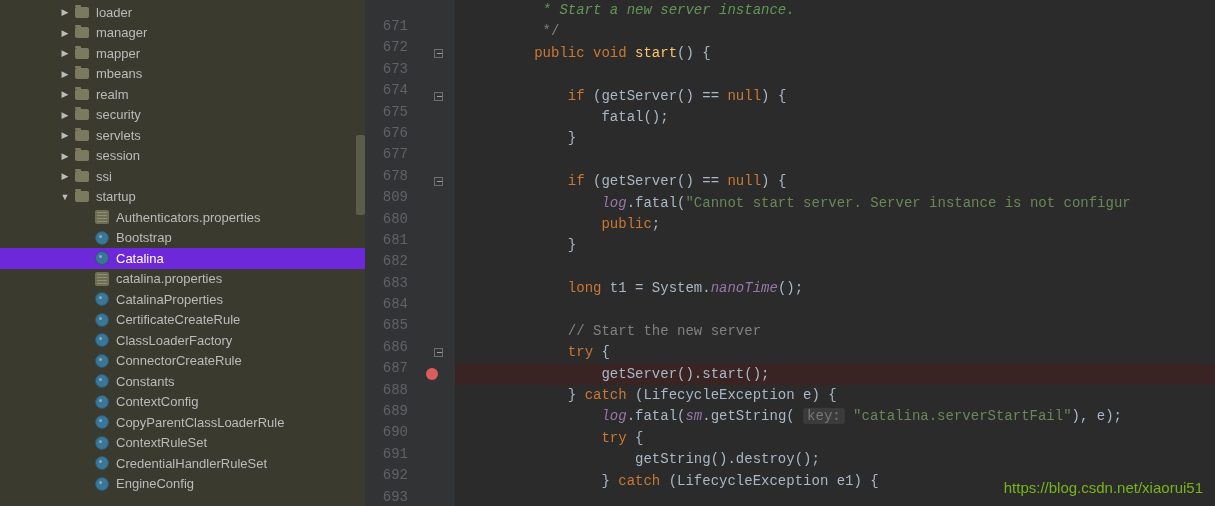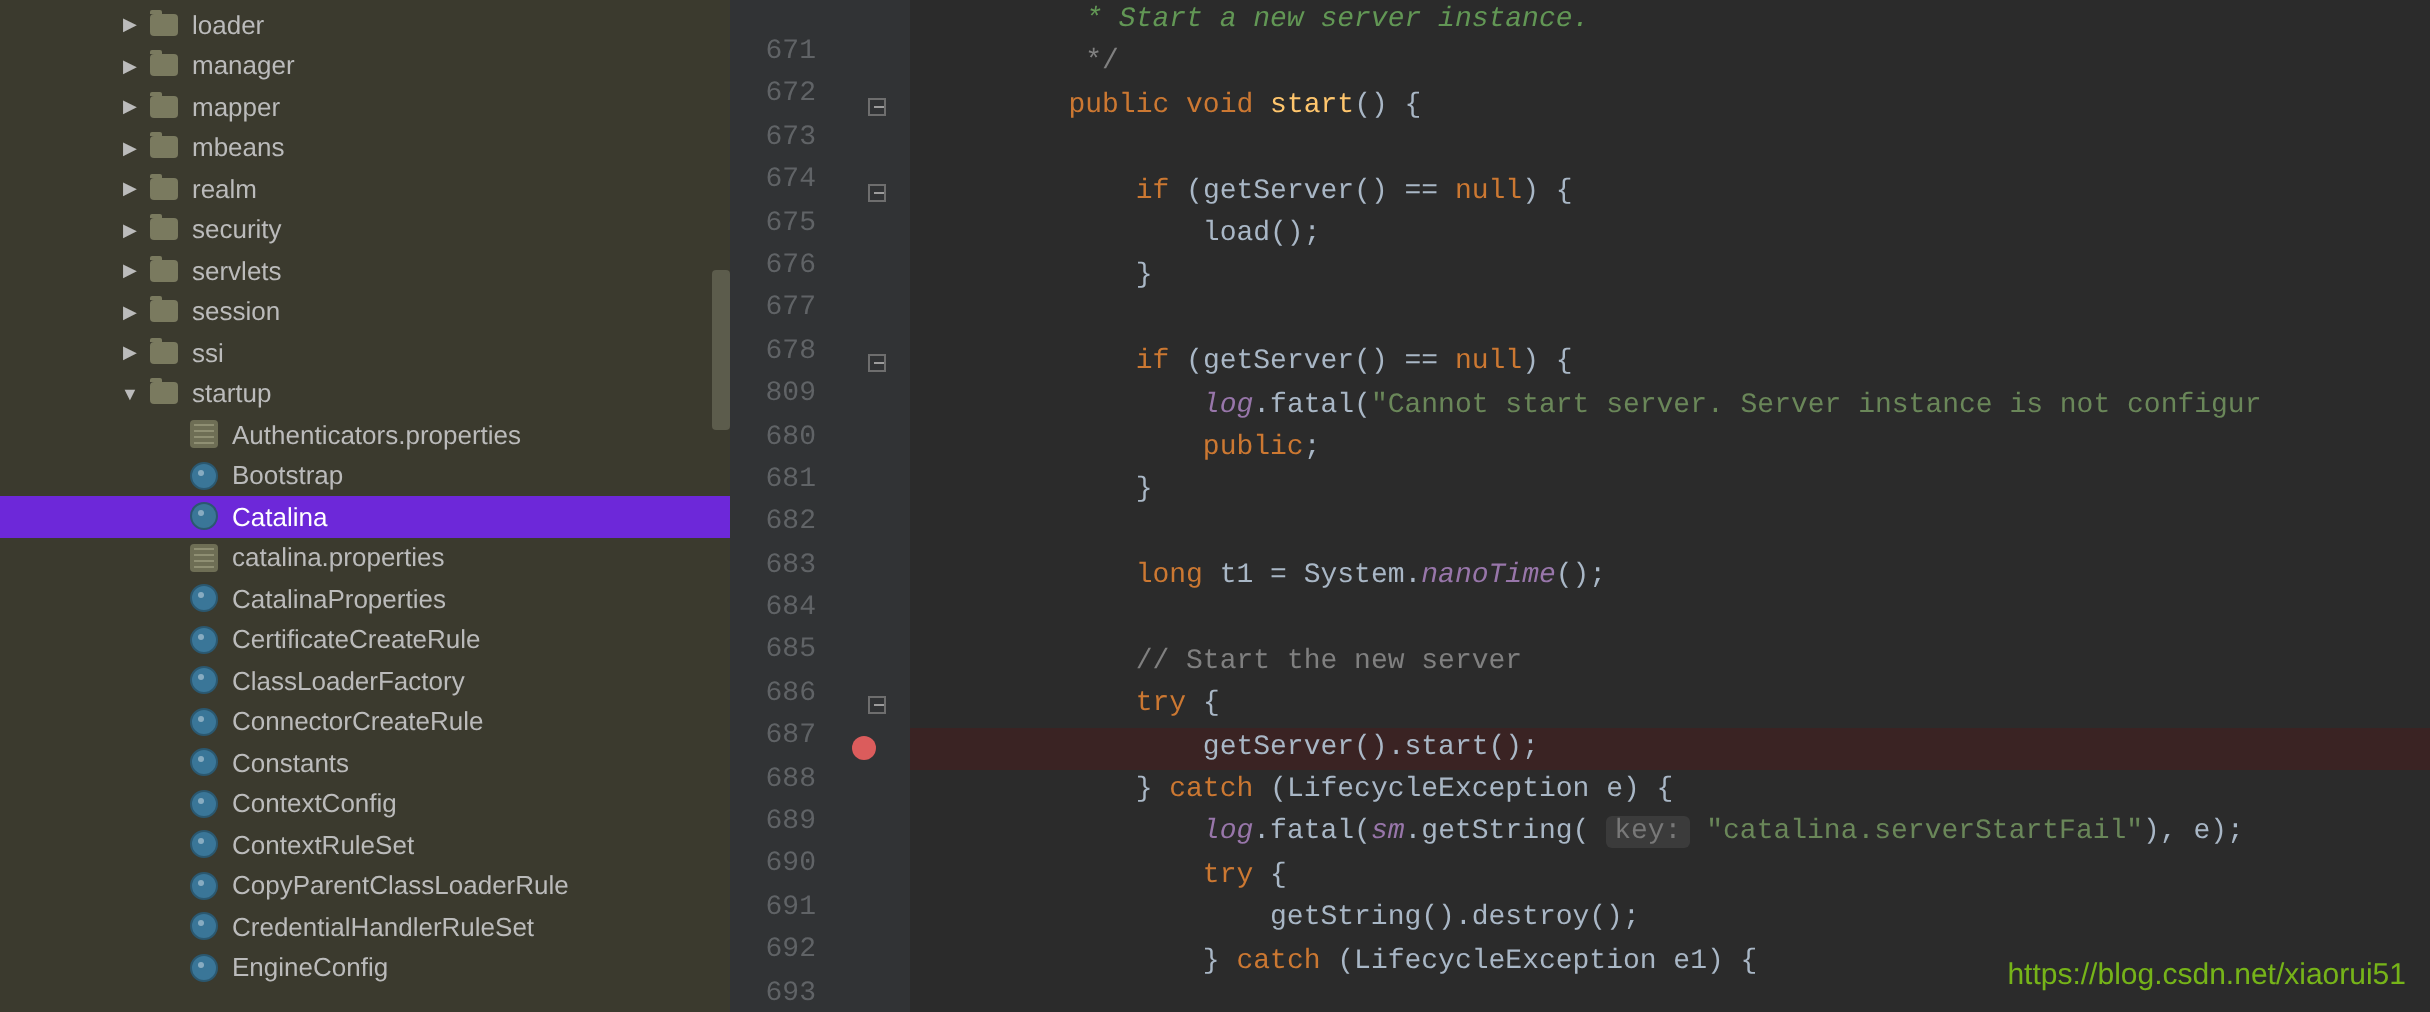--- a/index.html
+++ b/index.html
@@ -352,29 +352,29 @@
           <span class="icon-java"></span>
         </span>
         <span class="label">ContextConfig</span>
       </div>
       <div class="tree-row">
         <span class="indent" style="width: 80px;"></span>
         <span class="arrow empty">▶</span>
         <span class="icon">
           <span class="icon-java"></span>
         </span>
+        <span class="label">CopyParentClassLoaderRule</span>
+      </div>
+      <div class="tree-row">
+        <span class="indent" style="width: 80px;"></span>
+        <span class="arrow empty">▶</span>
+        <span class="icon">
+          <span class="icon-java"></span>
+        </span>
         <span class="label">ContextRuleSet</span>
-      </div>
-      <div class="tree-row">
-        <span class="indent" style="width: 80px;"></span>
-        <span class="arrow empty">▶</span>
-        <span class="icon">
-          <span class="icon-java"></span>
-        </span>
-        <span class="label">CopyParentClassLoaderRule</span>
       </div>
       <div class="tree-row">
         <span class="indent" style="width: 80px;"></span>
         <span class="arrow empty">▶</span>
         <span class="icon">
           <span class="icon-java"></span>
         </span>
         <span class="label">CredentialHandlerRuleSet</span>
       </div>
       <div class="tree-row">
@@ -421,21 +421,21 @@
       <div class="fold-mark" style="top: 177.2px;"></div>
       <div class="fold-mark" style="top: 348.4px;"></div>
       <div class="breakpoint" style="top: 368.3px;"></div>
     </div>
   <div class="code" id="code">
       <div class="code-line"><span class="doc">         * Start a new server instance.</span></div>
       <div class="code-line"><span class="cmt">         */</span></div>
       <div class="code-line"><span>        </span><span class="kw">public void</span><span> </span><span class="mtd">start</span><span>() {</span></div>
       <div class="code-line"><span></span></div>
       <div class="code-line"><span>            </span><span class="kw">if</span><span> (getServer() == </span><span class="kw">null</span><span>) {</span></div>
-      <div class="code-line"><span>                load();</span></div>
+      <div class="code-line"><span>                fatal();</span></div>
       <div class="code-line"><span>            }</span></div>
       <div class="code-line"><span></span></div>
       <div class="code-line"><span>            </span><span class="kw">if</span><span> (getServer() == </span><span class="kw">null</span><span>) {</span></div>
       <div class="code-line"><span>                </span><span class="fld">log</span><span>.fatal(</span><span class="str">"Cannot start server. Server instance is not configur</span></div>
       <div class="code-line"><span>                </span><span class="kw">public</span><span>;</span></div>
       <div class="code-line"><span>            }</span></div>
       <div class="code-line"><span></span></div>
       <div class="code-line"><span>            </span><span class="kw">long</span><span> t1 = System.</span><span class="fld">nanoTime</span><span>();</span></div>
       <div class="code-line"><span></span></div>
       <div class="code-line"><span>            </span><span class="cmt">// Start the new server</span></div>

